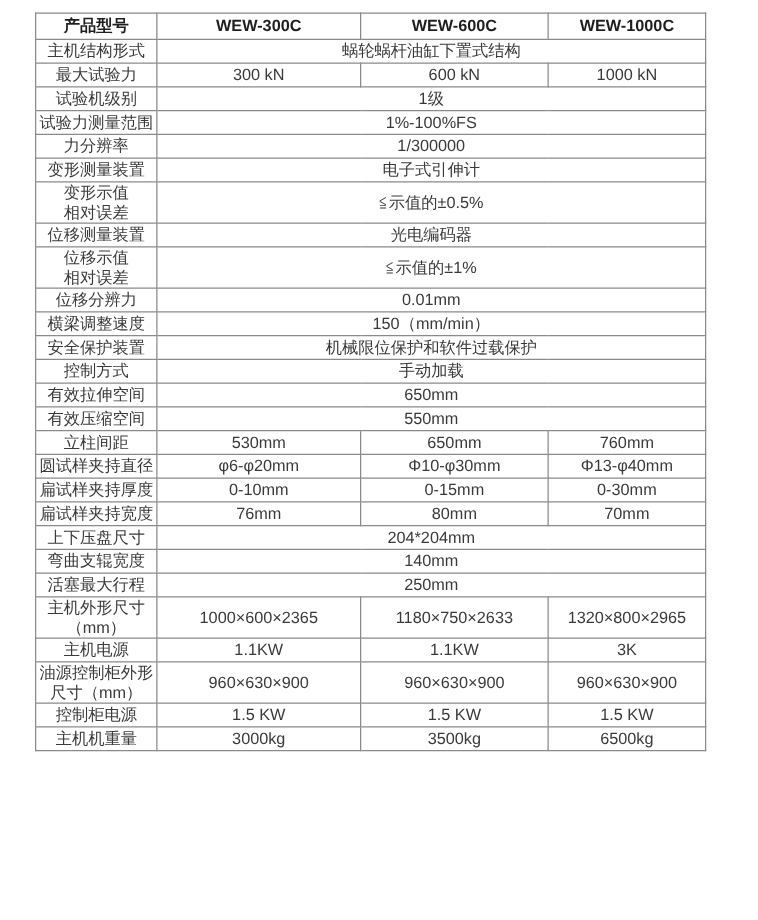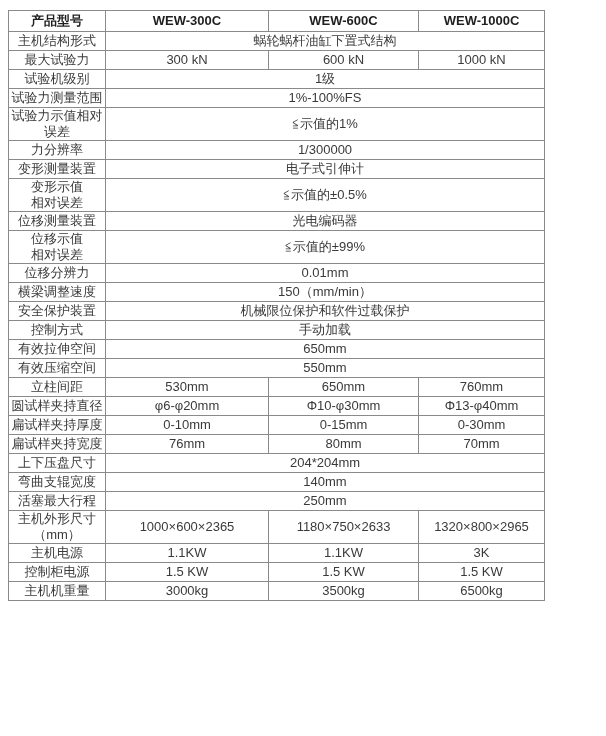--- a/index.html
+++ b/index.html
@@ -12,20 +12,21 @@
     height: 736px;
     box-sizing: border-box;
     padding: 10px 0 0 8px;
     background: #ffffff;
     font-family: "Liberation Sans", sans-serif;
   }
   table.spec {
     border-collapse: collapse;
     table-layout: fixed;
     width: 536px;
+    margin-left: 20px;
   }
   table.spec th,
   table.spec td {
     border: 1px solid #8a8a8a;
     text-align: center;
     vertical-align: middle;
     padding: 0 2px;
     overflow: hidden;
   }
   table.spec th {
@@ -80,45 +81,40 @@
       </tr>
       <tr>
         <td class="lbl">试验机级别</td>
         <td class="val" colspan="3">1级</td>
       </tr>
       <tr>
         <td class="lbl">试验力测量范围</td>
         <td class="val" colspan="3">1%-100%FS</td>
       </tr>
       <tr>
-        <td class="lbl">试验力示值相对
-误差</td>
-        <td class="val" colspan="3">≦示值的1%</td>
-      </tr>
-      <tr>
         <td class="lbl">力分辨率</td>
         <td class="val" colspan="3">1/300000</td>
       </tr>
       <tr>
         <td class="lbl">变形测量装置</td>
         <td class="val" colspan="3">电子式引伸计</td>
       </tr>
       <tr>
         <td class="lbl">变形示值
 相对误差</td>
         <td class="val" colspan="3">≦示值的±0.5%</td>
       </tr>
       <tr>
         <td class="lbl">位移测量装置</td>
         <td class="val" colspan="3">光电编码器</td>
       </tr>
       <tr>
         <td class="lbl">位移示值
 相对误差</td>
-        <td class="val" colspan="3">≦示值的±99%</td>
+        <td class="val" colspan="3">≦示值的±1%</td>
       </tr>
       <tr>
         <td class="lbl">位移分辨力</td>
         <td class="val" colspan="3">0.01mm</td>
       </tr>
       <tr>
         <td class="lbl">横梁调整速度</td>
         <td class="val" colspan="3">150（mm/min）</td>
       </tr>
       <tr>
@@ -180,20 +176,27 @@
         <td class="val">1180×750×2633</td>
         <td class="val">1320×800×2965</td>
       </tr>
       <tr>
         <td class="lbl">主机电源</td>
         <td class="val">1.1KW</td>
         <td class="val">1.1KW</td>
         <td class="val">3K</td>
       </tr>
       <tr>
+        <td class="lbl">油源控制柜外形
+尺寸（mm）</td>
+        <td class="val">960×630×900</td>
+        <td class="val">960×630×900</td>
+        <td class="val">960×630×900</td>
+      </tr>
+      <tr>
         <td class="lbl">控制柜电源</td>
         <td class="val">1.5 KW</td>
         <td class="val">1.5 KW</td>
         <td class="val">1.5 KW</td>
       </tr>
       <tr>
         <td class="lbl">主机机重量</td>
         <td class="val">3000kg</td>
         <td class="val">3500kg</td>
         <td class="val">6500kg</td>

